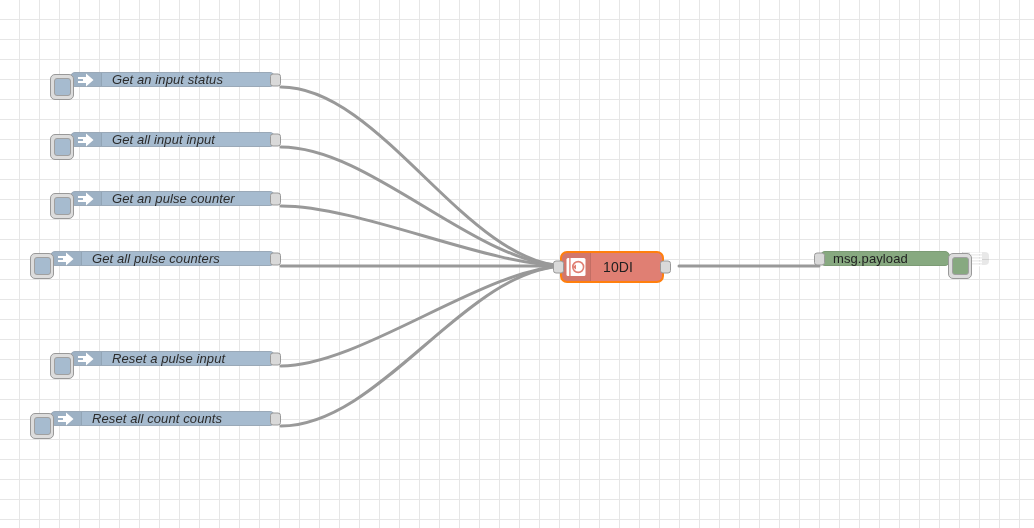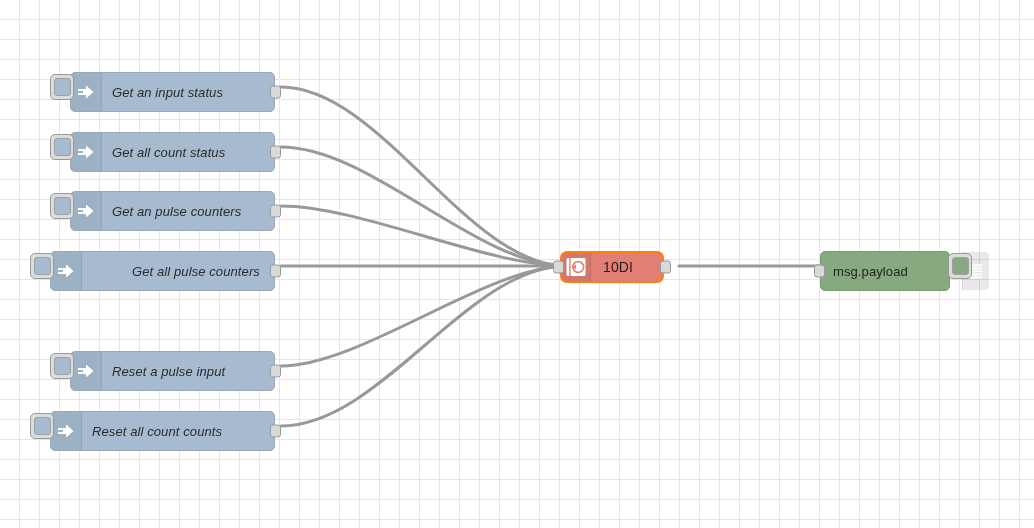--- a/index.html
+++ b/index.html
@@ -40,21 +40,21 @@
     fill: none;
     stroke: #999999;
     stroke-width: 3;
     stroke-linecap: round;
   }
 
   
   .node {
     position: absolute;
     box-sizing: border-box;
-    height: 40px;
+    height: 15px;
     border-radius: 5px;
     border: 1px solid #999999;
     display: flex;
     align-items: stretch;
     overflow: visible;
   }
 
   
   .inject-wrap {
     position: absolute;
@@ -228,45 +228,45 @@
   <div class="inject-wrap" style="left:70px; top:132px; width:205px;">
     <div class="inject-btn">
       <div class="inject-btn-inner"></div>
     </div>
     <div class="node inject" style="width:205px;">
       <div class="node-icon-box">
         <svg width="18" height="16" viewBox="0 0 18 16">
           <path d="M1,5 L9,5 L9,1.5 L16.5,8 L9,14.5 L9,11 L1,11 L1,9 L6,9 L6,7 L1,7 Z" fill="#ffffff"></path>
         </svg>
       </div>
-      <div class="node-label">Get all count status</div>
+      <div class="node-label">Get all input input</div>
       <div class="port out"></div>
     </div>
   </div>
 
   <div class="inject-wrap" style="left:70px; top:191px; width:205px;">
     <div class="inject-btn">
       <div class="inject-btn-inner"></div>
     </div>
     <div class="node inject" style="width:205px;">
       <div class="node-icon-box">
         <svg width="18" height="16" viewBox="0 0 18 16">
           <path d="M1,5 L9,5 L9,1.5 L16.5,8 L9,14.5 L9,11 L1,11 L1,9 L6,9 L6,7 L1,7 Z" fill="#ffffff"></path>
         </svg>
       </div>
-      <div class="node-label">Get an pulse counters</div>
+      <div class="node-label">Get an pulse counter</div>
       <div class="port out"></div>
     </div>
   </div>
 
   <div class="inject-wrap" style="left:50px; top:251px; width:225px;">
     <div class="inject-btn">
       <div class="inject-btn-inner"></div>
     </div>
-    <div class="node inject" style="width:225px;gap:40px;">
+    <div class="node inject" style="width:225px;">
       <div class="node-icon-box">
         <svg width="18" height="16" viewBox="0 0 18 16">
           <path d="M1,5 L9,5 L9,1.5 L16.5,8 L9,14.5 L9,11 L1,11 L1,9 L6,9 L6,7 L1,7 Z" fill="#ffffff"></path>
         </svg>
       </div>
       <div class="node-label">Get all pulse counters</div>
       <div class="port out"></div>
     </div>
   </div>
 

